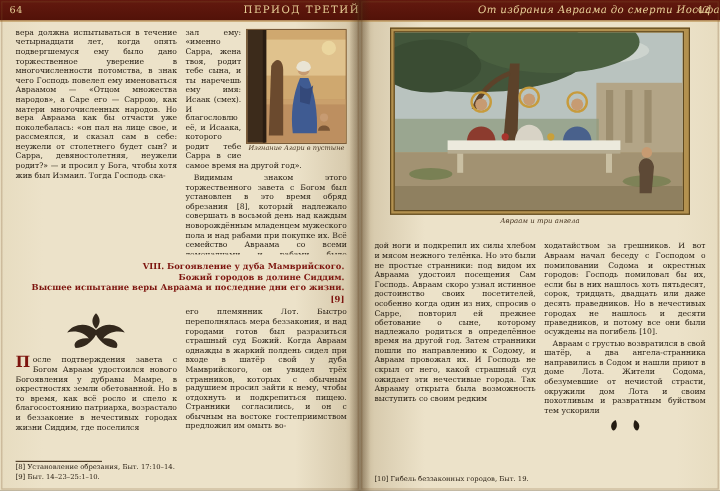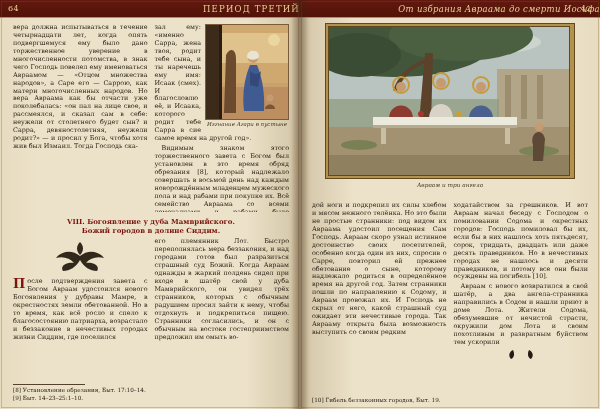--- a/index.html
+++ b/index.html
@@ -26,21 +26,21 @@
   .col{flex:1;min-width:0;text-align:justify;font-size:6.4px;line-height:1.24;}
   .col p{margin:0 0 2px 0;}
   .indent{text-indent:7px;}
   .upper{height:188px;overflow:hidden;}
   .lower{height:127px;overflow:hidden;margin-top:3px;}
 
   .fig-hagar{float:right;width:84px;margin:1px 0 2px 4px;}
   .fig-hagar .art{display:block;border:1px solid #7a5c3a;background:#caa06a;}
   .fig-caption{margin-top:1px;text-align:center;font-style:italic;font-size:5.5px;line-height:1.15;color:#45331f;}
 
-  .section-heading{margin:5px 2px 0 2px;text-align:center;color:#7d150f;font-weight:bold;
+  .section-heading{margin:5px 2px 0 2px;text-align:right;color:#7d150f;font-weight:bold;
     font-size:7px;line-height:1.32;}
 
   .vignette{display:block;margin:2px auto 4px auto;}
   .dropcap::first-letter{float:left;font-size:13px;line-height:10px;padding:1px 2px 0 0;color:#7d150f;font-weight:bold;}
 
   .footnotes{position:absolute;left:13px;bottom:6px;font-size:5.7px;line-height:1.4;color:#2c2216;}
   .fn-rule{width:72px;border-top:1px solid #54422c;margin-bottom:2px;}
 
   .plate-wrap{width:250px;margin:0 auto;}
   .plate-frame{border:1px solid #60491f;background:#b3914f;padding:2px;}
@@ -88,20 +88,21 @@
             <figcaption class="fig-caption">Изгнание Агари в пустыне</figcaption>
           </figure>
           <p>зал ему: «именно Сарра, жена твоя, родит тебе сына, и ты наречешь ему имя: Исаак (смех). И благословлю её, и Исаака, которого родит тебе Сарра в сие самое время на другой год».</p>
           <p class="indent">Видимым знаком этого торжественного завета с Богом был установлен в это время обряд обрезания [8], который надлежало совершать в восьмой день над каждым новорождённым младенцем мужеского пола и над рабами при покупке их. Всё семейство Авраама со всеми домочадцами и рабами было приобщено к завету через обрезание.</p>
         </div>
       </div>
 
       <div class="section-heading">
         <div>VIII. Богоявление у дуба Мамврийского.</div>
         <div>Божий городов в долине Сиддим.</div>
+        <div>Высшее испытание веры Авраама и последние дни его жизни. [9]</div>
       </div>
 
       <div class="two-col lower">
         <div class="col">
           <svg class="vignette" width="58" height="34" viewBox="0 0 58 34">
             <path d="M29 2 C25 6 25 11 29 15 C33 11 33 6 29 2 Z" fill="#33281c"></path>
             <path d="M29 16 C21 9 10 11 5 18 C12 16 19 18 23 23 C14 22 9 27 12 31 C19 31 25 27 29 20 C33 27 39 31 46 31 C49 27 44 22 35 23 C39 18 46 16 53 18 C48 11 37 9 29 16 Z" fill="#33281c"></path>
             <circle cx="29" cy="18" r="2" fill="#33281c"></circle>
           </svg>
           <p class="dropcap">После подтверждения завета с Богом Авраам удостоился нового Богоявления у дубравы Мамре, в окрестностях земли обетованной. Но в то время, как всё росло и спело к благосостоянию патриарха, возрастало и беззаконие в нечестивых городах жизни Сиддим, где поселился</p>
@@ -168,21 +169,21 @@
         </div>
         <figcaption class="plate-caption">Авраам и три ангела</figcaption>
       </figure>
 
       <div class="two-col rp-cols">
         <div class="col">
           <p>дой ноги и подкрепил их силы хлебом и мясом нежного телёнка. Но это были не простые странники: под видом их Авраама удостоил посещения Сам Господь. Авраам скоро узнал истинное достоинство своих посетителей, особенно когда один из них, спросив о Сарре, повторил ей прежнее обетование о сыне, которому надлежало родиться в определённое время на другой год. Затем странники пошли по направлению к Содому, и Авраам провожал их. И Господь не скрыл от него, какой страшный суд ожидает эти нечестивые города. Так Аврааму открыта была возможность выступить со своим редким</p>
         </div>
         <div class="col">
           <p>ходатайством за грешников. И вот Авраам начал беседу с Господом о помиловании Содома и окрестных городов: Господь помиловал бы их, если бы в них нашлось хоть пятьдесят, сорок, тридцать, двадцать или даже десять праведников. Но в нечестивых городах не нашлось и десяти праведников, и потому все они были осуждены на погибель [10].</p>
-          <p class="indent">Авраам с нового возвратился в свой шатёр, а два ангела-странника направились в Содом и нашли приют в доме Лота. Жители Содома, обезумевшие от нечистой страсти, окружили дом Лота и своим похотливым и развратным буйством тем ускорили</p>
+          <p class="indent">Авраам с грустью возвратился в свой шатёр, а два ангела-странника направились в Содом и нашли приют в доме Лота. Жители Содома, обезумевшие от нечистой страсти, окружили дом Лота и своим похотливым и развратным буйством тем ускорили</p>
           <div class="fleurons">
             <svg width="10" height="9" viewBox="0 0 10 9">
                 <path d="M5 0 C1 2 0 6 3 9 C6 8 7 4 5 0 Z" fill="#241c12"></path>
               </svg>
             <svg width="10" height="9" viewBox="0 0 10 9">
                 <path d="M5 0 C9 2 10 6 7 9 C4 8 3 4 5 0 Z" fill="#241c12"></path>
               </svg>
           </div>
         </div>
       </div>

